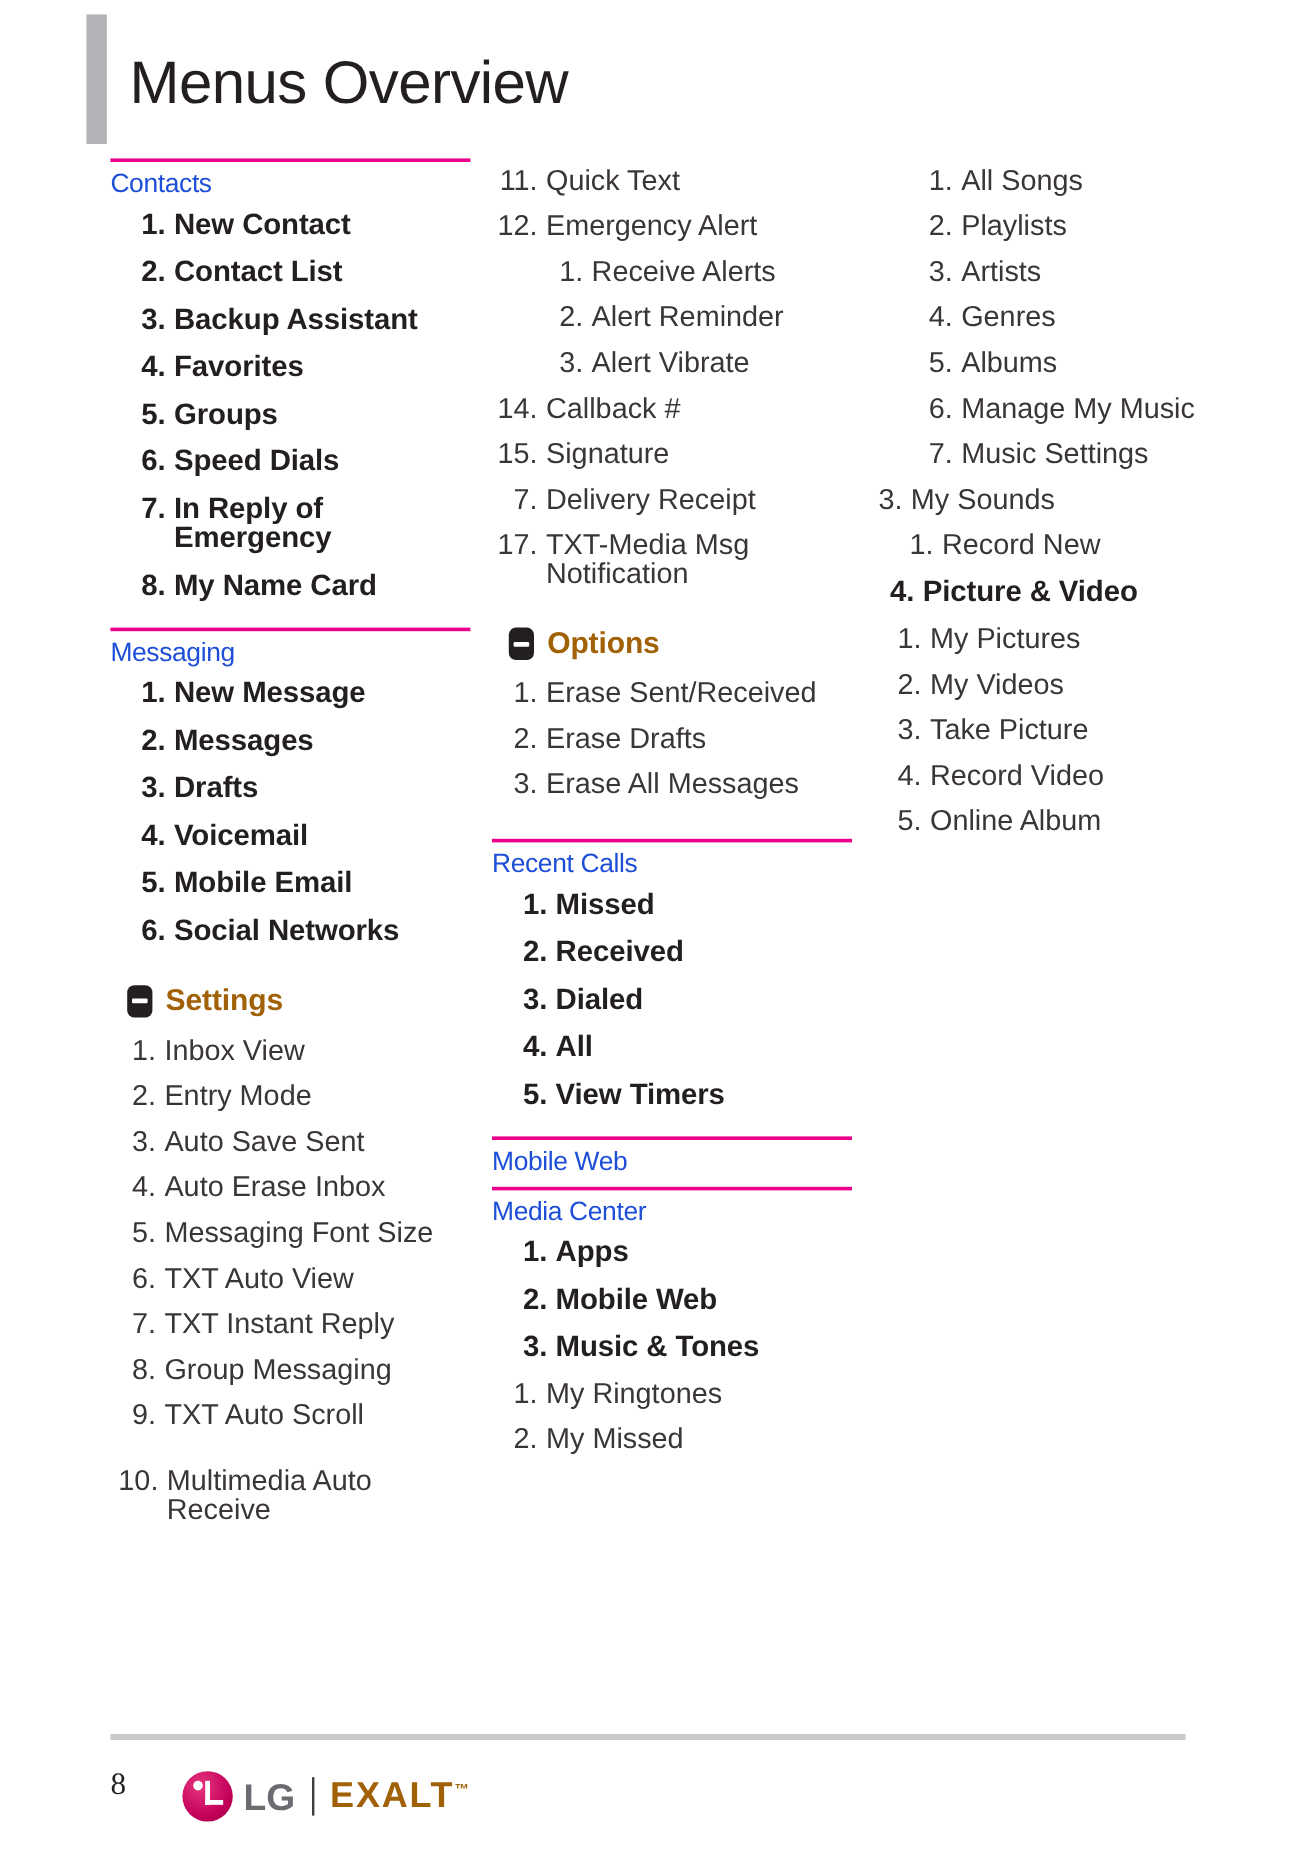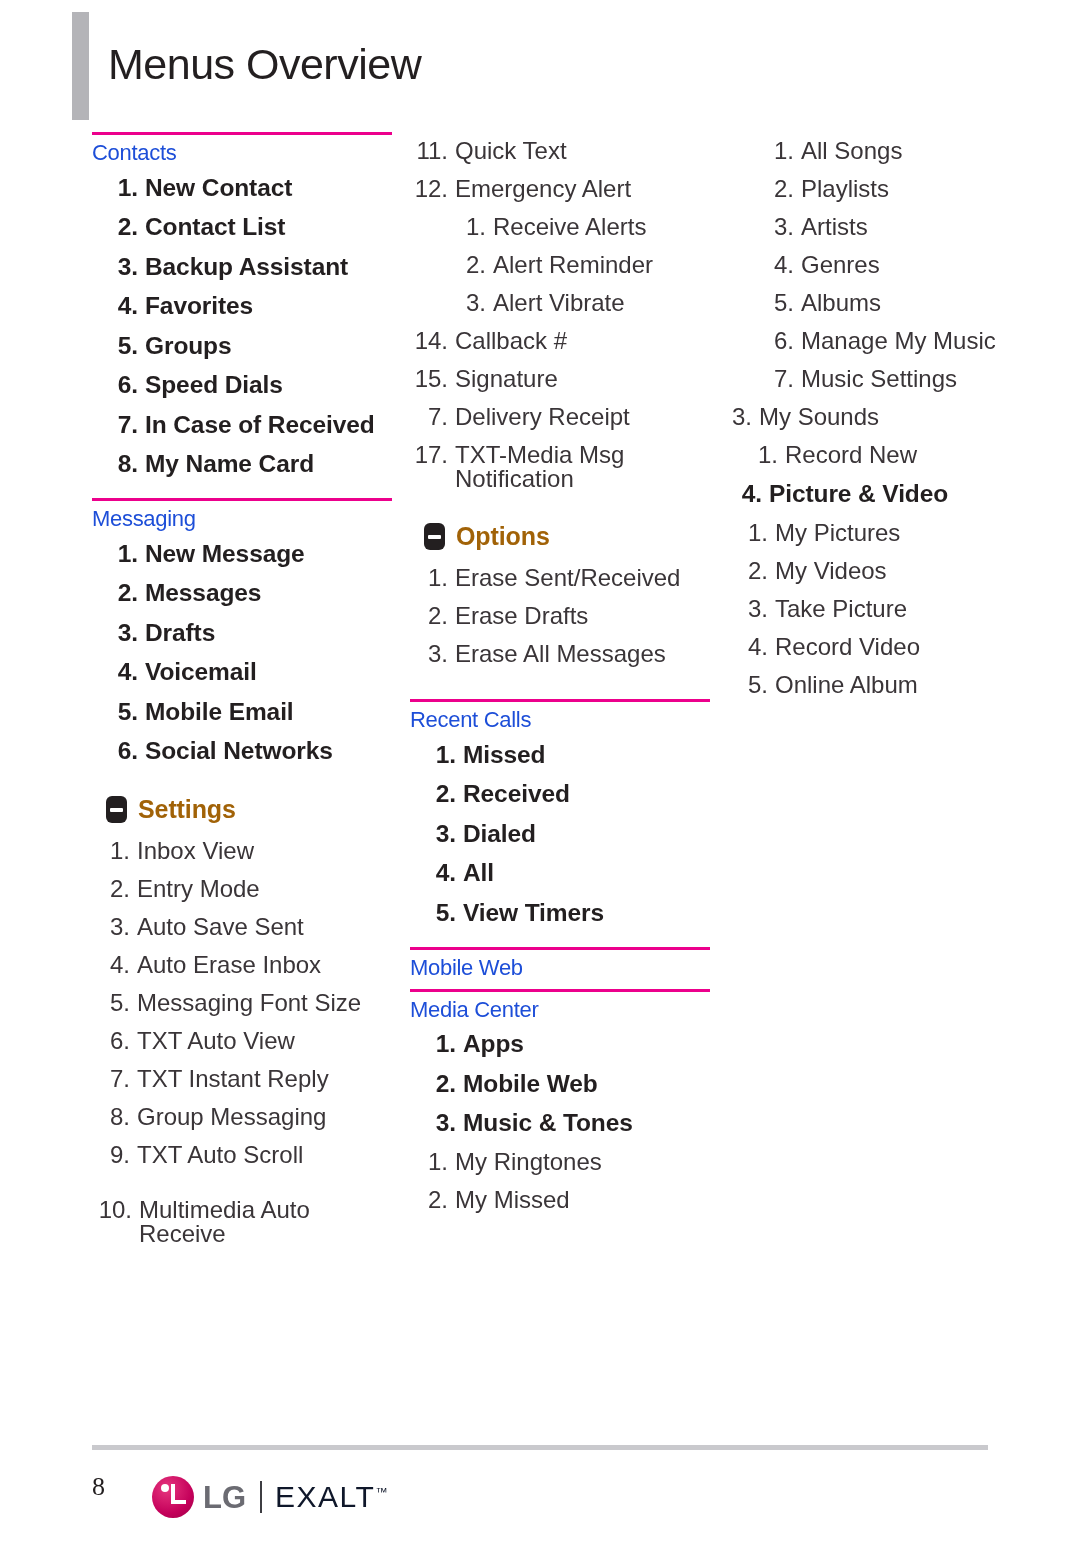--- a/index.html
+++ b/index.html
@@ -25,21 +25,21 @@
   #title-bar {
     position: absolute;
     left: 72px; top: 12px;
     width: 17px; height: 108px;
     background: #b4b4b8;
   }
   #page-title {
     position: absolute;
     left: 108px;
     top: 40px;
-    font-size: 43px;
+    font-size: 50px;
     font-weight: 400;
     letter-spacing: -0.5px;
     color: #231f20;
     font-family: "Liberation Sans", sans-serif;
     white-space: nowrap;
   }
 
   
   #columns {
     position: absolute;
@@ -218,22 +218,22 @@
     font-family: "Liberation Sans", sans-serif;
   }
   #brand-sep {
     width: 2px;
     height: 32px;
     background: #3d3d42;
     margin: 0 13px 0 14px;
   }
   #exalt-word {
     font-size: 30px;
-    font-weight: 400;
-    color: #0f172a;
+    font-weight: 700;
+    color: #a16207;
     letter-spacing: 1.5px;
     line-height: 1;
     font-family: "Liberation Sans", sans-serif;
   }
   #exalt-tm {
     font-size: 12px;
     vertical-align: super;
     letter-spacing: 0;
   }
 </style>
@@ -272,21 +272,21 @@
       <div class="row lvl1">
         <span class="num">5.</span>
         <span class="lbl">Groups</span>
       </div>
       <div class="row lvl1">
         <span class="num">6.</span>
         <span class="lbl">Speed Dials</span>
       </div>
       <div class="row lvl1">
         <span class="num">7.</span>
-        <span class="lbl">In Case of Received</span>
+        <span class="lbl">In Reply of Emergency</span>
       </div>
       <div class="row lvl1">
         <span class="num">8.</span>
         <span class="lbl">My Name Card</span>
       </div>
     </div>
 
     <div class="gap-sm"></div>
 
     <div>

